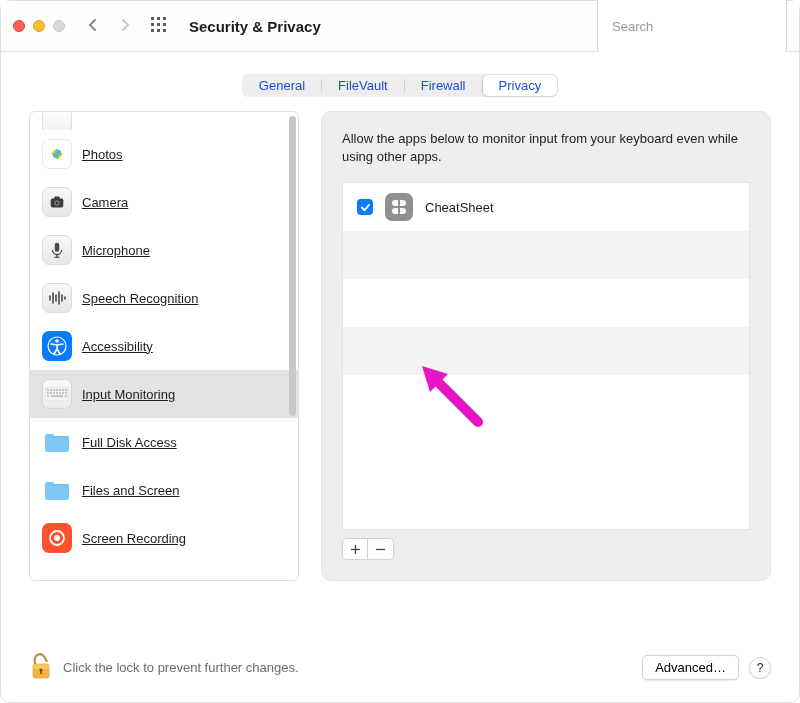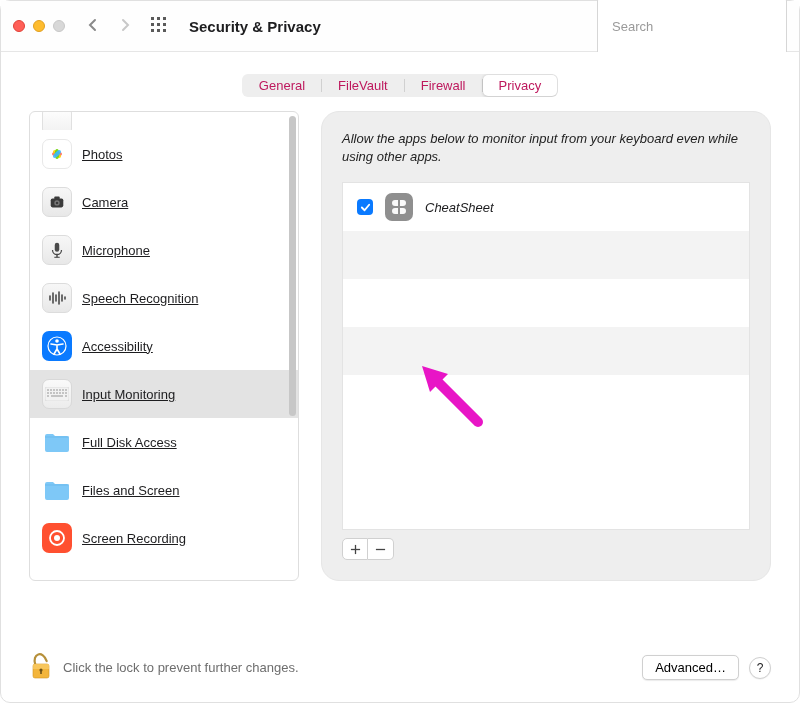--- a/index.html
+++ b/index.html
@@ -39,39 +39,39 @@
       background:#fff;
     }
     .search input { border: none; outline: none; font-size: 13px; flex:1; background:transparent; color:#333; }
     .search input::placeholder { color:#9a9a9a; }
     .tabs-row { display: flex; justify-content: center; padding: 22px 0 14px; background:#fff; }
     .segmented {
       display: flex; border-radius: 6px; overflow: hidden;
       background: #eeeeee; padding: 1px;
     }
     .seg-item {
-      padding: 3px 16px; font-size: 13px; color: #be185d; border-radius: 5px;
+      padding: 3px 16px; font-size: 13px; color: #1d4ed8; border-radius: 5px;
       display:flex; align-items:center; cursor:pointer;
     }
     .seg-item.active { background: #fff; box-shadow: 0 0.5px 3px rgba(0,0,0,0.18); }
     .seg-sep { width:1px; background:#d0d0d0; margin: 4px 0; }
     .content { flex:1; padding: 0 28px; display:flex; gap: 22px; }
     .sidebar {
       width: 270px; background:#fff; border: 1px solid #dedede; border-radius: 6px;
       overflow: hidden; height: 470px; position:relative;text-decoration:underline;
     }
     .sidebar-scroll { height:100%; overflow:hidden; }
     .sidebar-item { display:flex; align-items:center; gap:10px; padding: 8px 12px; height: 48px; cursor:pointer; }
     .sidebar-item.selected { background: #e3e3e3; }
     .item-icon { width:30px; height:30px; border-radius:7px; display:flex; align-items:center; justify-content:center; flex-shrink:0; }
     .item-label { font-size: 13px; }
     .sidebar-scrollbar { position:absolute; right:2px; top:4px; width:7px; height:300px; background:#c7c7c7; border-radius:4px; }
     .right-pane {
-      flex:1; background:#eeeeee; border-radius: 18px; padding: 18px 20px 20px;
-      height: 470px; display:flex; flex-direction:column; border:1px solid #e6e6e6;font-style:italic;
+      flex:1; background:#eeeeee; border-radius: 10px; padding: 18px 20px 20px;
+      height: 470px; display:flex; flex-direction:column; border:1px solid #e6e6e6;
     }
     .desc { font-size: 13px; color: #222; line-height: 1.4; margin-bottom: 16px; }
     .app-list { background: #fff; border-radius: 0; border:1px solid #e3e3e3; flex:1; overflow:hidden; padding:0; margin-bottom:0; }
     .app-row { display:flex; align-items:center; gap:12px; padding: 9px 14px; height:48px; }
     .app-row.alt { background:#f3f3f3; }
     .chk { width:16px; height:16px; border-radius:4px; background:#0a7aff; display:flex; align-items:center; justify-content:center; cursor:pointer; }
     .app-icon { width:28px; height:28px; border-radius:7px; background:#8f8f8f; display:flex; align-items:center; justify-content:center; }
     .app-label { font-size:13px; }
     .pm-controls { margin-top: 8px; display:flex; }
     .pm { border:1px solid #d0d0d0; background:#fff; width:26px; height:22px; display:flex; align-items:center; justify-content:center; cursor:pointer; font-size:16px; color:#444; }

